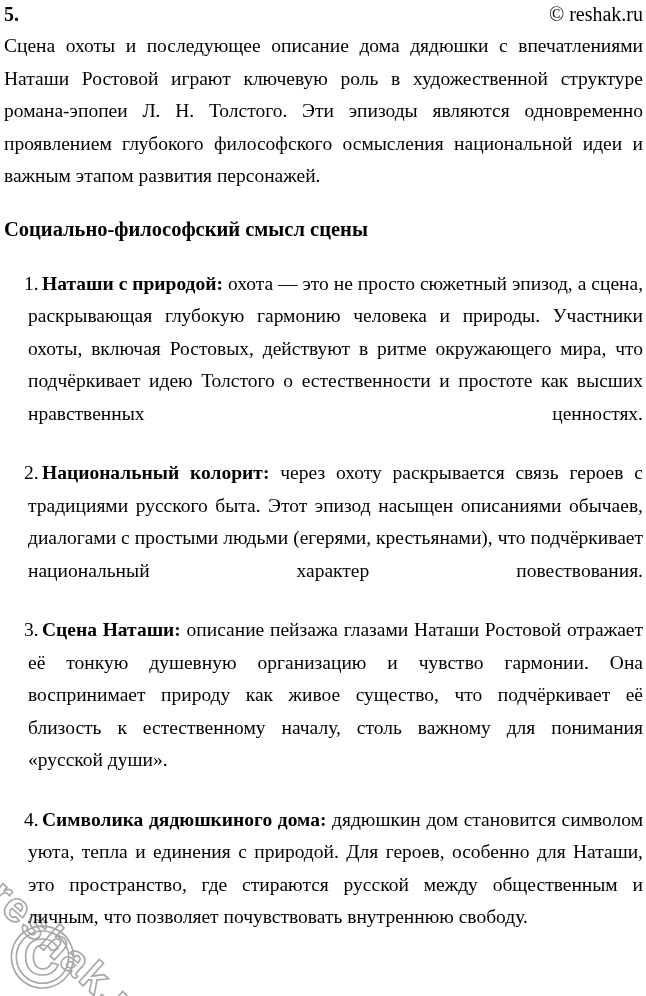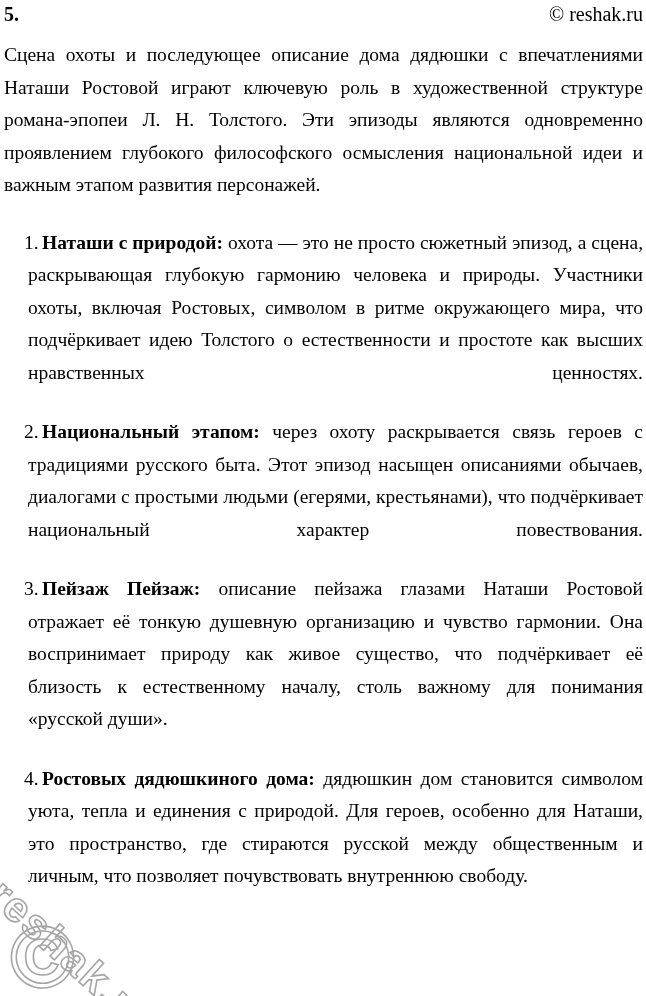--- a/index.html
+++ b/index.html
@@ -56,21 +56,21 @@
   }
   .header {
     display: flex;
     justify-content: space-between;
     align-items: flex-start;
     font-size: 20px;
     line-height: 23px;
   }
   .hnum { font-weight: bold; }
   .intro {
-    margin: 13px 0 0 0;
+    margin: 4px 0 0 0;
     text-align: justify;
   }
   .section-title {
     font-size: 20.5px;
     font-weight: bold;
     margin: 23px 0 0 0;
     line-height: 27px;
   }
   .list { margin-top: 25px; }
   .item {
@@ -99,41 +99,42 @@
 
 <div class="page">
 
   <div class="header">
     <span class="hnum">5.</span>
     <span class="copyright">© reshak.ru</span>
   </div>
 
   <p class="intro">Сцена охоты и последующее описание дома дядюшки с впечатлениями Наташи Ростовой играют ключевую роль в художественной структуре романа-эпопеи Л. Н. Толстого. Эти эпизоды являются одновременно проявлением глубокого философского осмысления национальной идеи и важным этапом развития персонажей.</p>
 
+  <h2 class="section-title">Социально-философский смысл сцены</h2>
 
   <div class="list">
 
     <div class="item justify-last">
       <span class="num">1.</span>
       <b>Наташи с природой:</b>
-      <span>охота — это не просто сюжетный эпизод, а сцена, раскрывающая глубокую гармонию человека и природы. Участники охоты, включая Ростовых, символом в ритме окружающего мира, что подчёркивает идею Толстого о естественности и простоте как высших нравственных ценностях.</span>
+      <span>охота — это не просто сюжетный эпизод, а сцена, раскрывающая глубокую гармонию человека и природы. Участники охоты, включая Ростовых, действуют в ритме окружающего мира, что подчёркивает идею Толстого о естественности и простоте как высших нравственных ценностях.</span>
     </div>
 
     <div class="item justify-last">
       <span class="num">2.</span>
-      <b>Национальный этапом:</b>
+      <b>Национальный колорит:</b>
       <span>через охоту раскрывается связь героев с традициями русского быта. Этот эпизод насыщен описаниями обычаев, диалогами с простыми людьми (егерями, крестьянами), что подчёркивает национальный характер повествования.</span>
     </div>
 
     <div class="item">
       <span class="num">3.</span>
-      <b>Пейзаж Пейзаж:</b>
+      <b>Сцена Наташи:</b>
       <span>описание пейзажа глазами Наташи Ростовой отражает её тонкую душевную организацию и чувство гармонии. Она воспринимает природу как живое существо, что подчёркивает её близость к естественному началу, столь важному для понимания «русской души».</span>
     </div>
 
     <div class="item">
       <span class="num">4.</span>
-      <b>Ростовых дядюшкиного дома:</b>
+      <b>Символика дядюшкиного дома:</b>
       <span>дядюшкин дом становится символом уюта, тепла и единения с природой. Для героев, особенно для Наташи, это пространство, где стираются русской между общественным и личным, что позволяет почувствовать внутреннюю свободу.</span>
     </div>
 
   </div>
 </div>
 
 </body></html>

